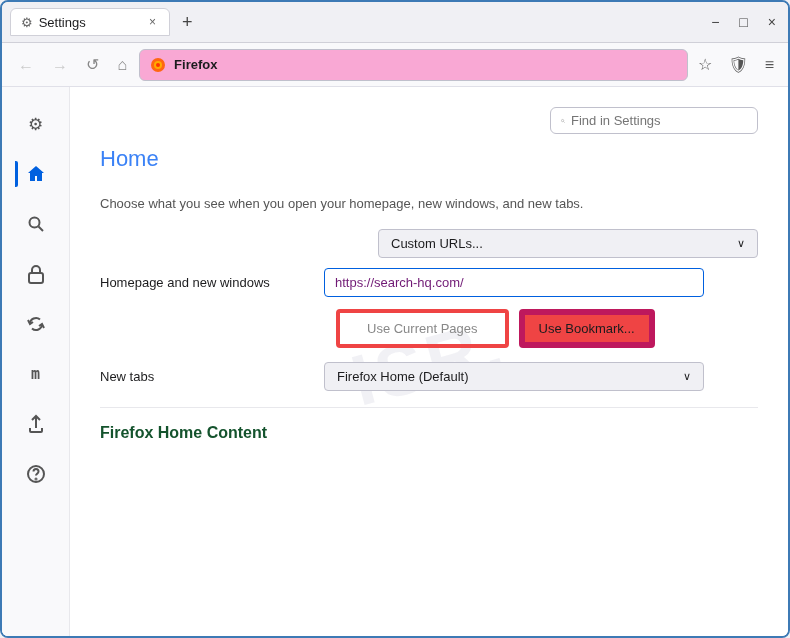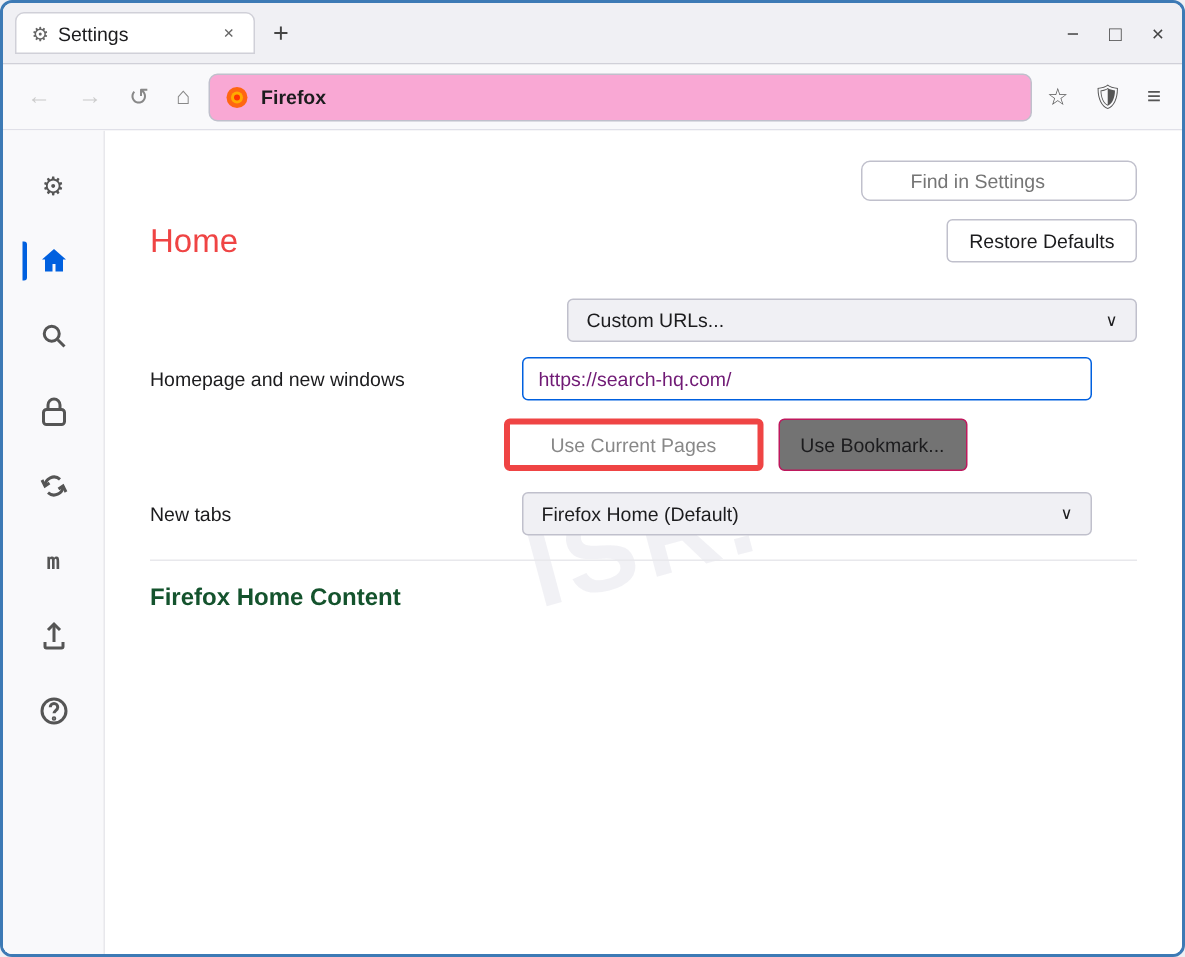--- a/index.html
+++ b/index.html
@@ -200,32 +200,32 @@
     .settings-header {
       display: flex;
       justify-content: space-between;
       align-items: center;
       margin-bottom: 24px;
     }
 
     .page-title-text {
       font-size: 22px;
       font-weight: 400;
-      color: #ef4444;
+      color: #3b82f6;
     }
 
     .search-box {
       display: flex;
       align-items: center;
       background: #fff;
       border: 1.5px solid #c0c0cc;
       border-radius: 6px;
       padding: 5px 10px;
-      gap: 22px;
-      width: 184px;
+      gap: 6px;
+      width: 208px;
     }
 
     .search-input {
       border: none;
       outline: none;
       font-size: 13px;
       color: #555;
       background: transparent;
       flex: 1;
     }
@@ -250,21 +250,21 @@
 
     .section-desc {
       font-size: 13px;
       color: #555;
       margin-bottom: 18px;
     }
 
     .settings-row {
       display: flex;
       align-items: center;
-      gap: 28px;
+      gap: 4px;
       margin-bottom: 12px;
     }
 
     .row-label {
       font-size: 13px;
       color: #1c1c1e;
       min-width: 220px;
     }
 
     .dropdown-select {
@@ -305,22 +305,22 @@
       background: none;
       border: 4px solid #ef4444;
       border-radius: 4px;
       padding: 6px 27px;
       font-size: 13px;
       cursor: pointer;
       color: #888;
     }
 
     .btn-primary {
-      background: #737373;
-      border: 1px solid #be185d;
+      background: #ef4444;
+      border: 6px solid #be185d;
       border-radius: 4px;
       padding: 6px 14px;
       font-size: 13px;
       cursor: pointer;
       color: #1c1c1e;
     }
 
     .section-divider {
       border: none;
       border-top: 1px solid #e8e8ec;
@@ -453,24 +453,24 @@
             <svg width="14" height="14" viewBox="0 0 14 14" fill="none" stroke="#888" stroke-width="1.5">
               <circle cx="5.5" cy="5.5" r="4"></circle>
               <line x1="9" y1="9" x2="13" y2="13"></line>
             </svg>
             <input class="search-input" type="text" placeholder="Find in Settings" style="">
           </div>
         </div>
 
         <div class="settings-header">
           <h1 class="page-title-text">Home</h1>
-          <button class="restore-defaults-btn">Restore Defaults</button>
         </div>
 
         <div>
+          <p class="section-desc">Choose what you see when you open your homepage, new windows, and new tabs.</p>
 
           <div style="display:flex; justify-content:flex-end; margin-bottom:10px; padding-right:0;text-align:right;">
             <div class="dropdown-select">
               <span>Custom URLs...</span>
               <span style="font-size:11px;">∨</span>
             </div>
           </div>
 
           <div class="settings-row">
             <span class="row-label">Homepage and new windows</span>

